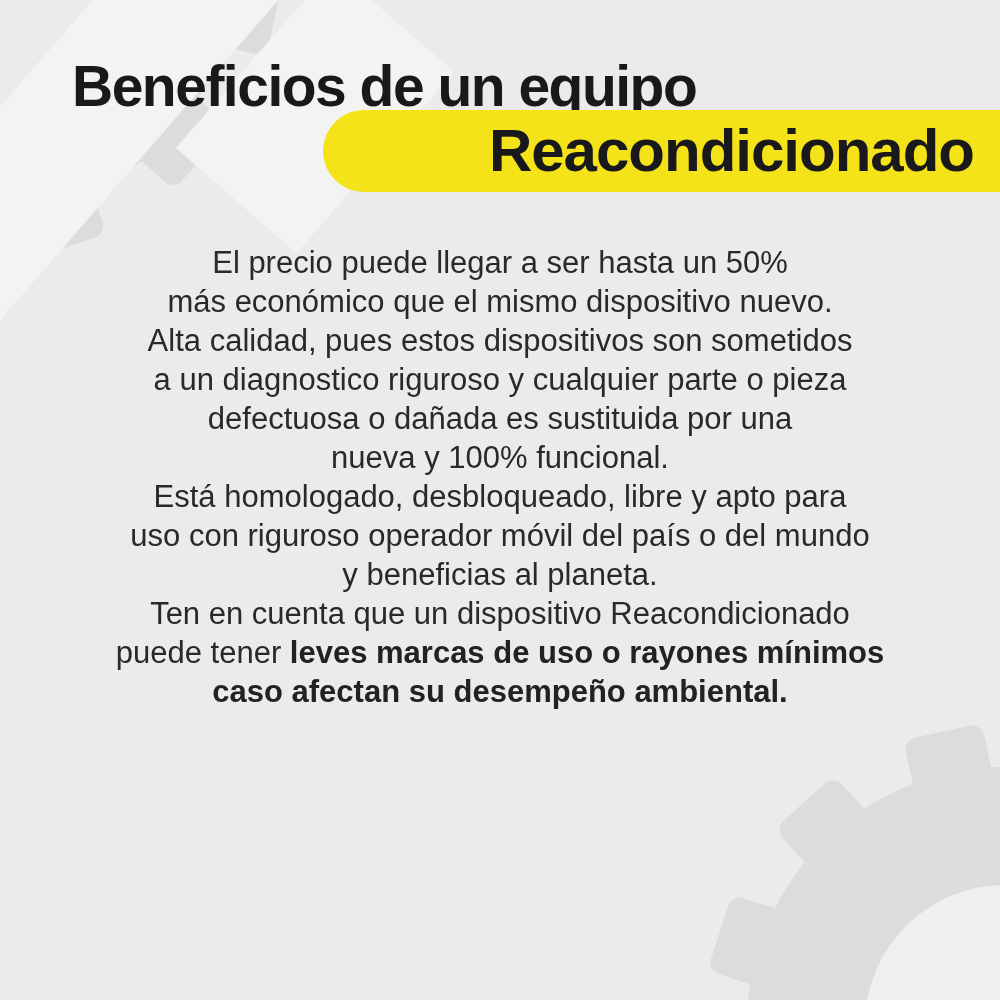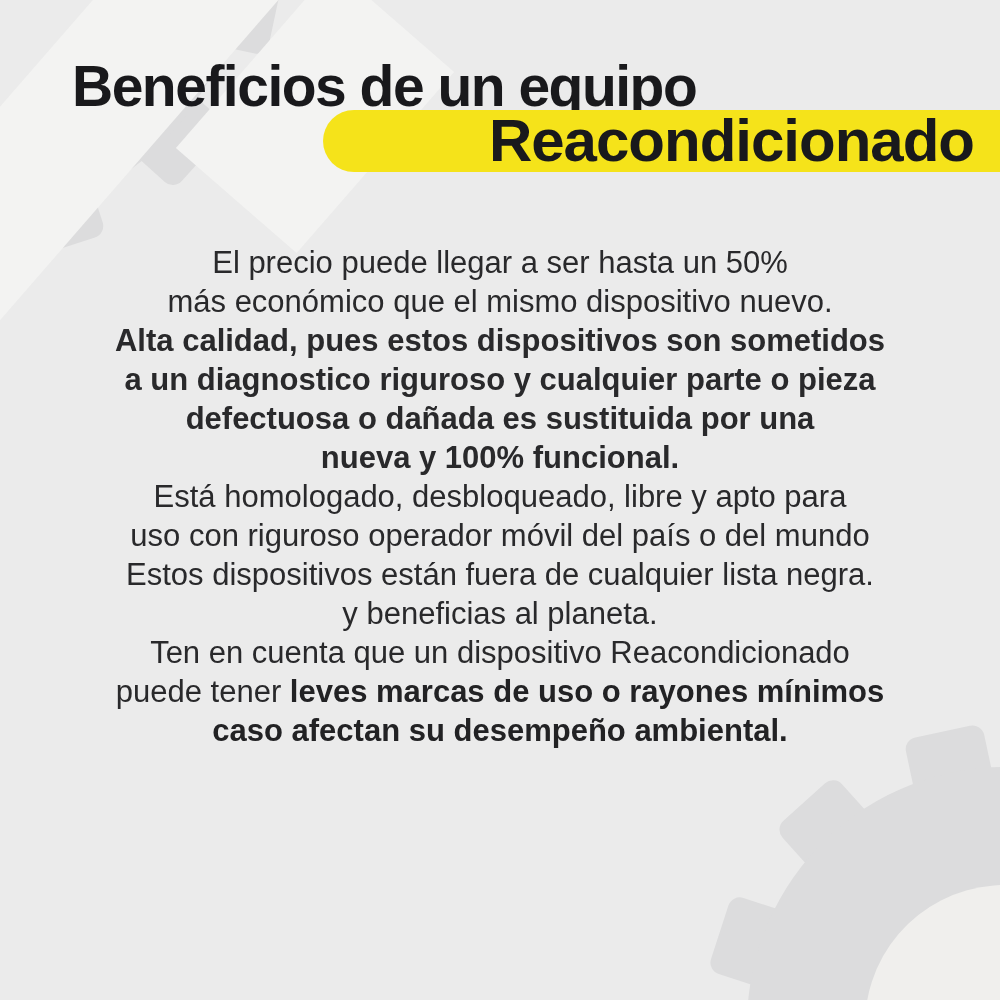--- a/index.html
+++ b/index.html
@@ -10,40 +10,40 @@
     overflow:hidden;
     font-family:"Liberation Sans", sans-serif;
   }
   .decor{position:absolute;left:0;top:0;width:1000px;height:1000px;display:block;}
   .page-title{
     position:absolute;left:64px;top:50px;margin:8px;
     font-size:57px;font-weight:800;letter-spacing:-1.5px;line-height:1;
     color:#19191c;white-space:nowrap;
   }
   .title-pill{
-    position:absolute;left:323px;top:110px;right:0;height:62px;
+    position:absolute;left:323px;top:110px;right:0;height:82px;
     background:#f5e31a;
     border-radius:41px 0 0 41px;
     display:flex;align-items:center;justify-content:flex-end;
     padding-right:26px;box-sizing:border-box;
   }
   .title-pill .pill-text{
     font-size:60px;font-weight:800;letter-spacing:-1px;line-height:1;
     color:#19191c;white-space:nowrap;
   }
   .benefits{
     position:absolute;left:28px;right:28px;top:243px;
     text-align:center;
     color:#29292b;
     font-size:31px;line-height:39px;font-weight:400;
   }
   .benefits p{margin:0;}
   .line{display:block;white-space:nowrap;}
   .mb-a{margin-bottom:32px;}
-  .mb-b{margin-bottom:14px;font-weight:bold;}
+  .mb-b{margin-bottom:14px;}
   .mb-c{margin-bottom:16px;}
   .mb-d{margin-bottom:28px;}
   .mb-e{margin-bottom:38px;}
   .bold{font-weight:700;color:#222224;}
   .note b{font-weight:700;color:#222224;}
 </style>
 </head>
 <body>
 
 <div class="canvas">
@@ -100,23 +100,20 @@
       <span class="line">a un diagnostico riguroso y cualquier parte o pieza</span>
       <span class="line">defectuosa o dañada es sustituida por una</span>
       <span class="line">nueva y 100% funcional.</span>
     </p>
 
     <p class="mb-c">
       <span class="line">Está homologado, desbloqueado, libre y apto para</span>
       <span class="line">uso con riguroso operador móvil del país o del mundo</span>
     </p>
 
-    <p class="mb-d">
-      <span class="line">Estos dispositivos están fuera de cualquier lista negra.</span>
-    </p>
 
     <p class="mb-e">
       <span class="line">y beneficias al planeta.</span>
     </p>
 
     <p class="note">
       <span class="line">Ten en cuenta que un dispositivo Reacondicionado</span>
       <span class="line"><span>puede tener </span><b>leves marcas de uso o rayones mínimos</b></span>
       <span class="line bold">caso afectan su desempeño ambiental.</span>
     </p>

